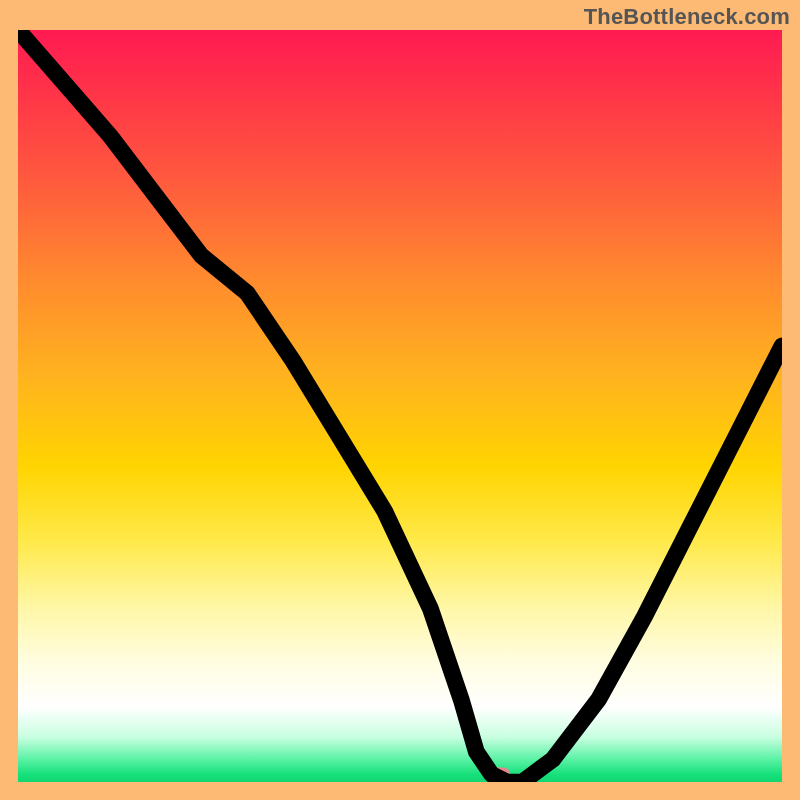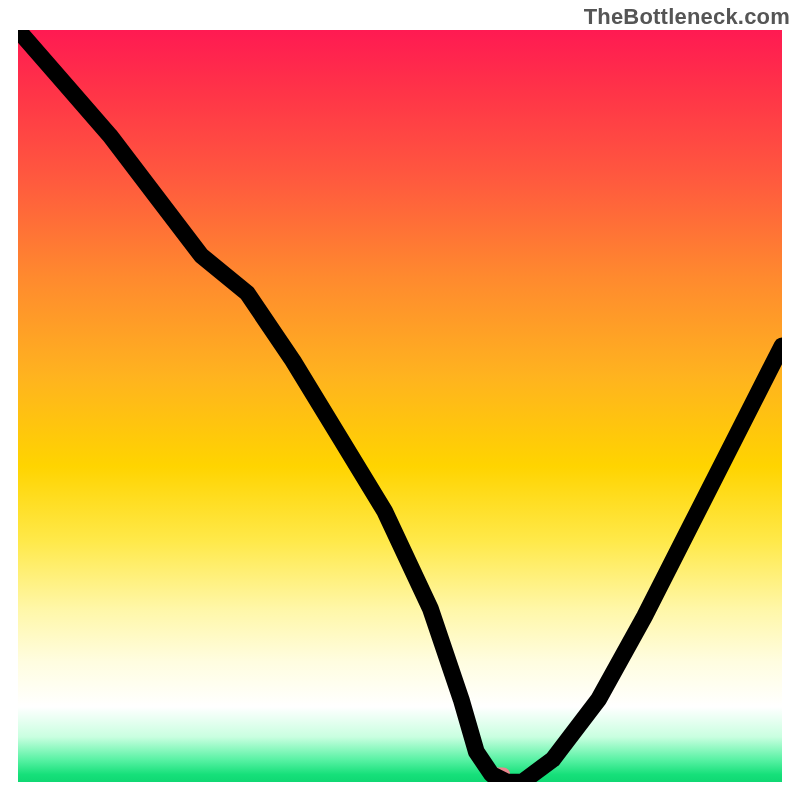--- a/index.html
+++ b/index.html
@@ -8,21 +8,21 @@
     width: 800px;
     height: 800px;
     background: #000;
     font-family: Arial, Helvetica, sans-serif;
     overflow: hidden;
   }
   .frame {
     position: relative;
     width: 800px;
     height: 800px;
-    background: #ffffff;
+    background: #fdba74;
   }
   .attribution {
     position: absolute;
     top: 4px;
     right: 10px;
     color: #555;
     font-size: 22px;
     font-weight: 600;
     letter-spacing: 0.2px;
     user-select: none;

